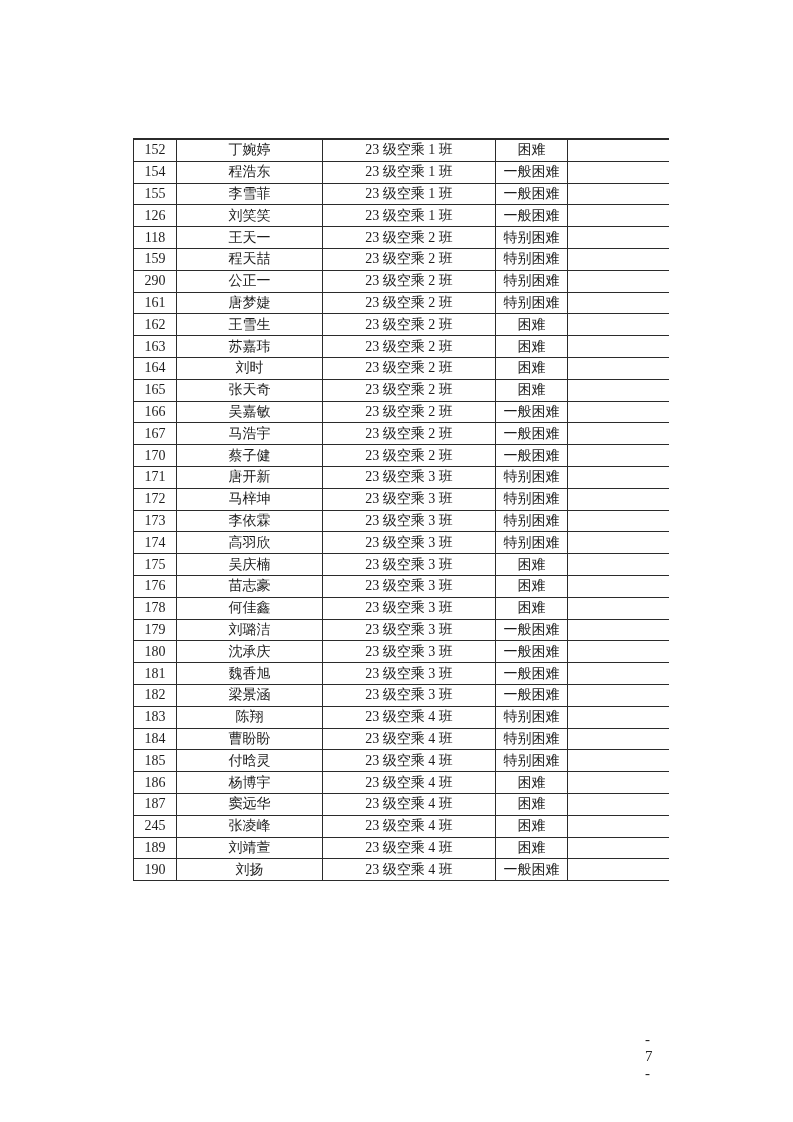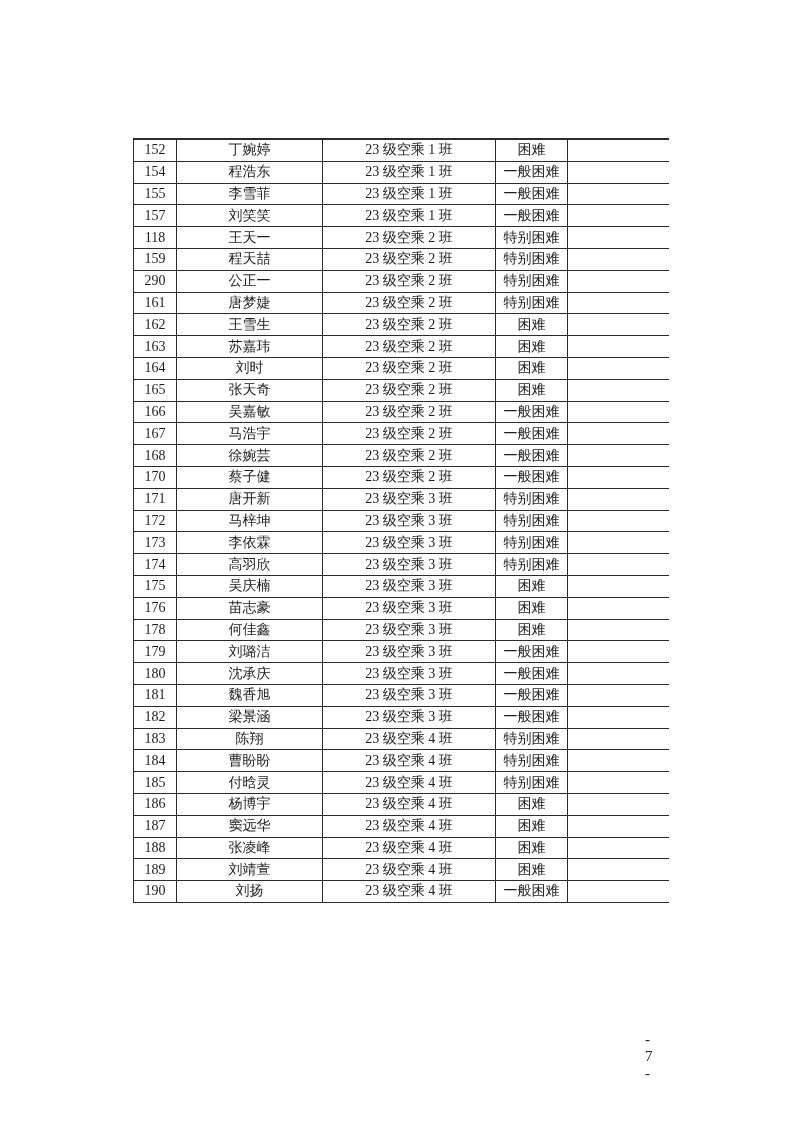--- a/index.html
+++ b/index.html
@@ -81,21 +81,21 @@
           <td></td>
         </tr>
         <tr>
           <td>155</td>
           <td>李雪菲</td>
           <td>23 级空乘 1 班</td>
           <td>一般困难</td>
           <td></td>
         </tr>
         <tr>
-          <td>157</td>
+          <td>126</td>
           <td>刘笑笑</td>
           <td>23 级空乘 1 班</td>
           <td>一般困难</td>
           <td></td>
         </tr>
         <tr>
           <td>118</td>
           <td>王天一</td>
           <td>23 级空乘 2 班</td>
           <td>特别困难</td>
@@ -158,27 +158,20 @@
           <td></td>
         </tr>
         <tr>
           <td>167</td>
           <td>马浩宇</td>
           <td>23 级空乘 2 班</td>
           <td>一般困难</td>
           <td></td>
         </tr>
         <tr>
-          <td>168</td>
-          <td>徐婉芸</td>
-          <td>23 级空乘 2 班</td>
-          <td>一般困难</td>
-          <td></td>
-        </tr>
-        <tr>
           <td>170</td>
           <td>蔡子健</td>
           <td>23 级空乘 2 班</td>
           <td>一般困难</td>
           <td></td>
         </tr>
         <tr>
           <td>171</td>
           <td>唐开新</td>
           <td>23 级空乘 3 班</td>
@@ -284,21 +277,21 @@
           <td></td>
         </tr>
         <tr>
           <td>187</td>
           <td>窦远华</td>
           <td>23 级空乘 4 班</td>
           <td>困难</td>
           <td></td>
         </tr>
         <tr>
-          <td>188</td>
+          <td>245</td>
           <td>张凌峰</td>
           <td>23 级空乘 4 班</td>
           <td>困难</td>
           <td></td>
         </tr>
         <tr>
           <td>189</td>
           <td>刘靖萱</td>
           <td>23 级空乘 4 班</td>
           <td>困难</td>

